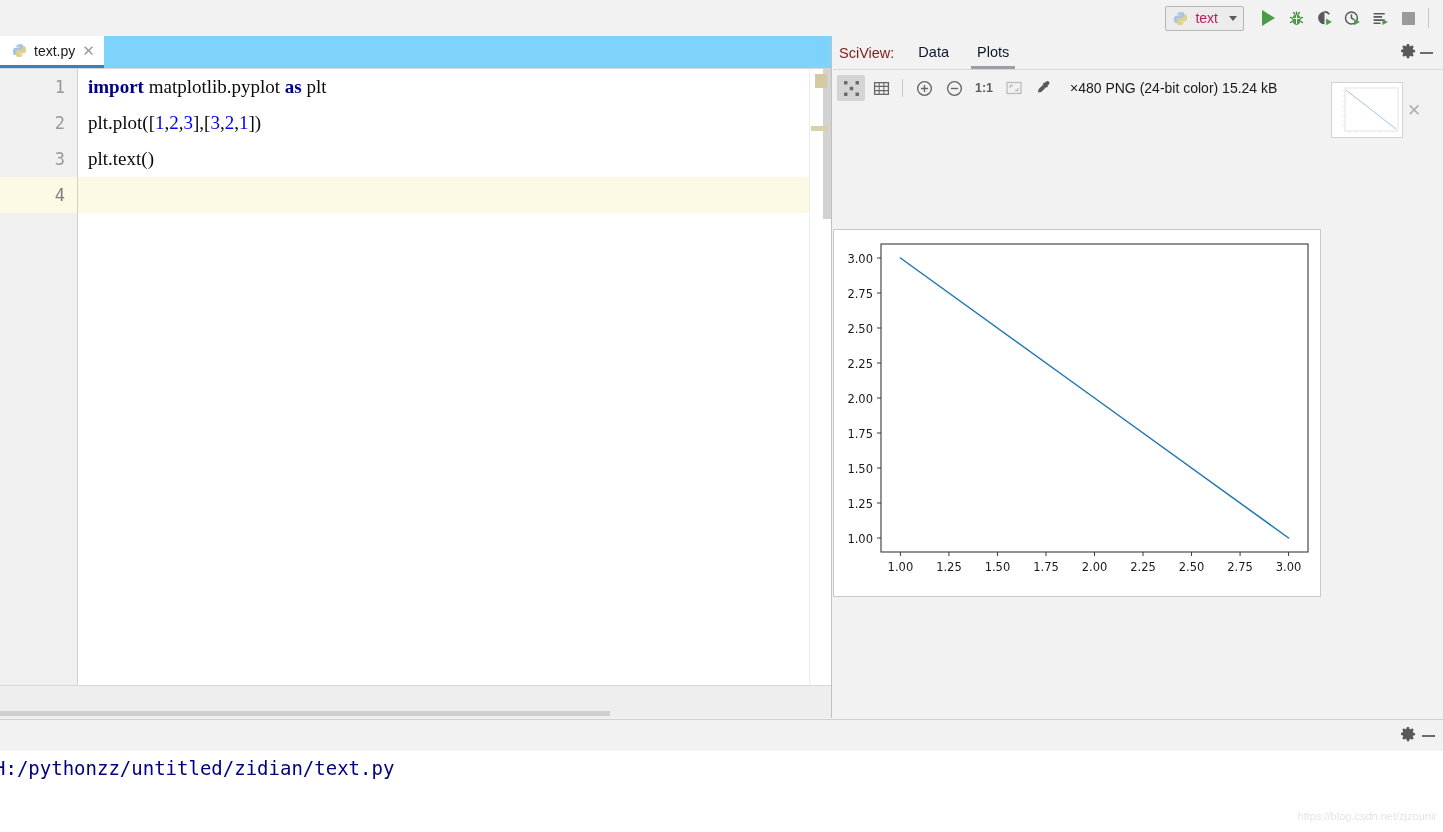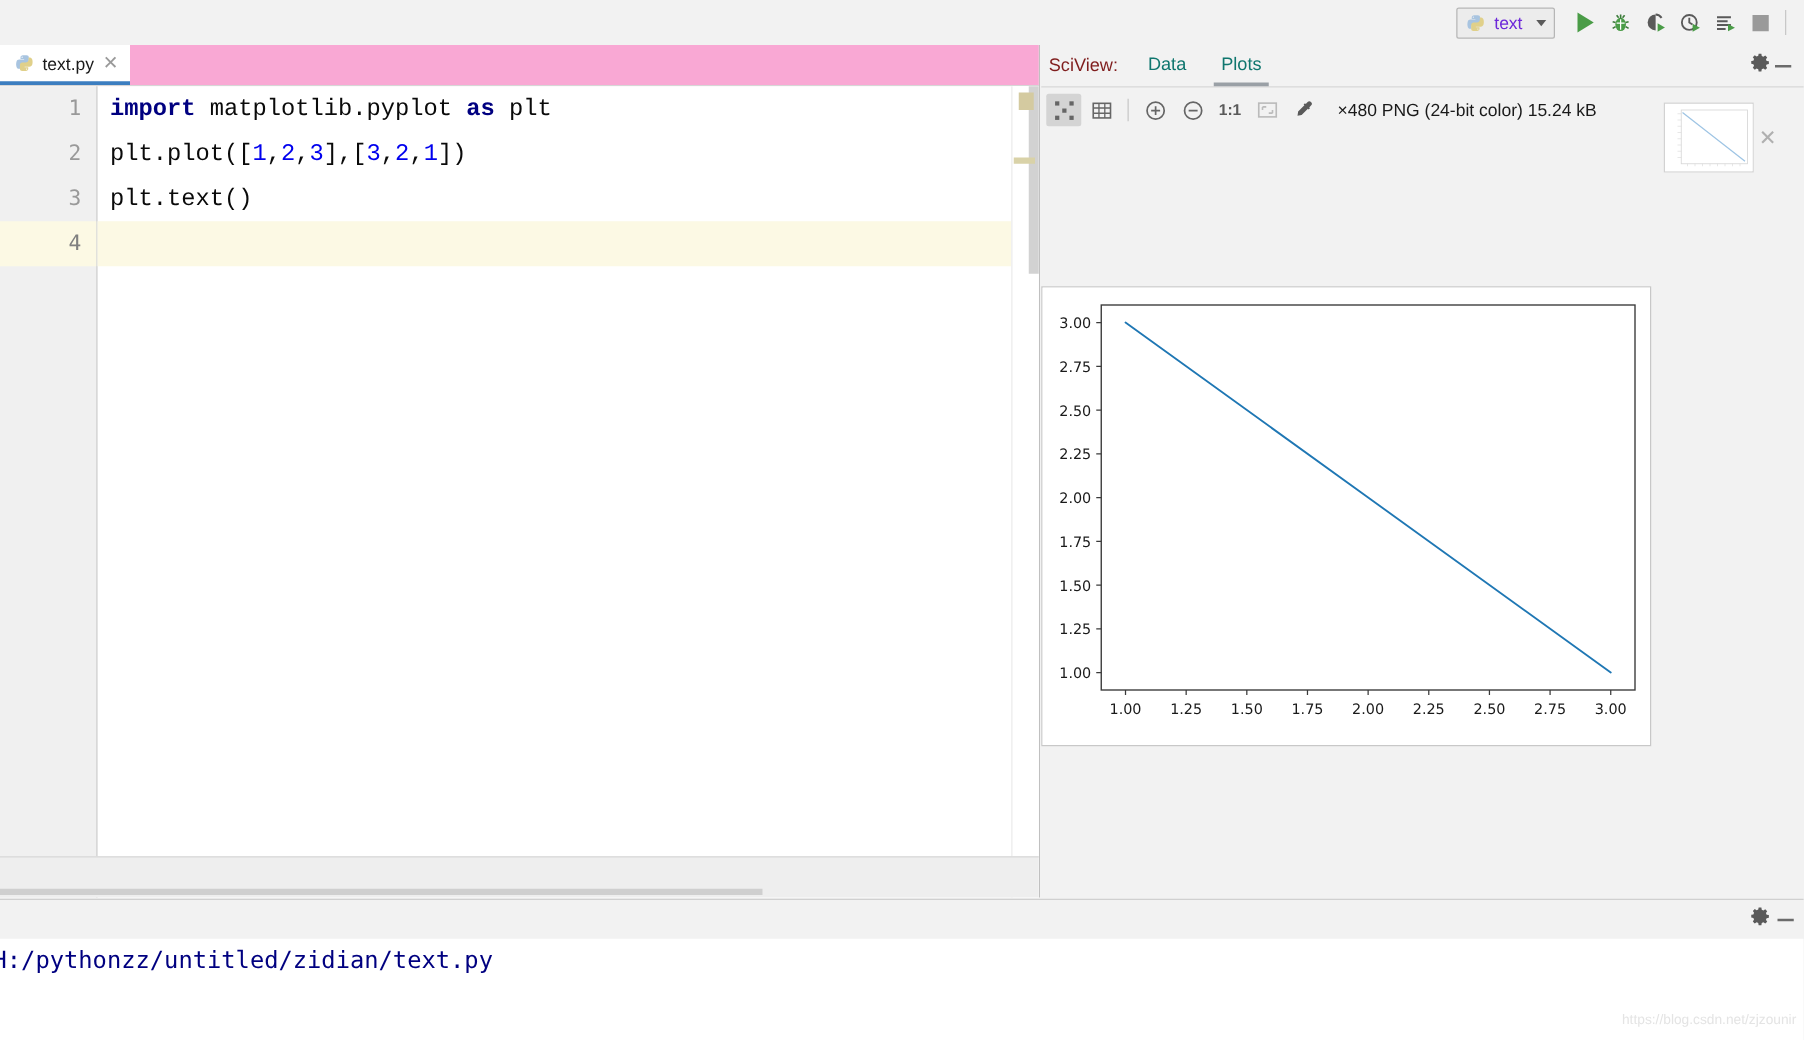--- a/index.html
+++ b/index.html
@@ -17,41 +17,41 @@
     background: #f2f2f2;
     display: flex; align-items: center; justify-content: flex-end;
     padding-right: 8px;
   }
   .run-config {
     display: flex; align-items: center; gap: 7px;
     height: 25px; padding: 0 6px 0 7px;
     border: 1px solid #b6b6b6; background: #ececec; border-radius: 2px;
     margin-right: 10px;
   }
-  .run-config-name { font-size: 14px; color: #6d28d9; text-align: center; }
+  .run-config-name { font-size: 14px; color: #be185d; text-align: center; }
   .chev { width: 0; height: 0; border-left: 4px solid transparent;
           border-right: 4px solid transparent; border-top: 5px solid #5a5a5a; margin-left: 4px;}
   .tb-icon {
     width: 28px; height: 28px; display: flex; align-items: center;
     justify-content: center; position: relative;
   }
   .tri-run {
     width: 0; height: 0; border-left: 13px solid #4a9c47;
     border-top: 8px solid transparent; border-bottom: 8px solid transparent;
   }
   .stop-sq { width: 13px; height: 13px; background: #9a9a9a; }
   .tb-sep { width: 1px; height: 20px; background: #c8c8c8; margin: 0 6px; }
 
   
   .editor-panel {
     position: absolute; left: 0; top: 36px; width: 832px; height: 682px;
     background: #ffffff; border-right: 1px solid #c0c0c0;
   }
   .tab-bar {
-    height: 33px; background: #f9a8d4; display: flex; align-items: flex-end;
+    height: 33px; background: #7dd3fc; display: flex; align-items: flex-end;
     border-bottom: 1px solid #d6d6d6; position: relative;
   }
   .tab {
     display: flex; align-items: center; gap: 7px; height: 32px;
     padding: 0 9px 0 12px; background: #ffffff;
     border-bottom: 3px solid #3c7ec0; font-size: 14px; color: #1a1a1a;
   }
   .py-icon { width: 15px; height: 15px; position: relative; display: inline-block; }
   .tab-close { color: #9a9a9a; font-size: 15px; line-height: 1; }
 
@@ -61,21 +61,21 @@
     background: #f0f0f0; border-right: 1px solid #d0d0d0;
   }
   .gline {
     height: 36px; line-height: 36px; text-align: right; padding-right: 12px;
     font-family: "DejaVu Sans Mono", monospace; font-size: 17px; color: #999999;
   }
   .gline.cur { background: #fcf9e4; color: #808080; }
   .code-area { position: absolute; left: 78px; top: 0; right: 22px; height: 100%; }
   .cline {
     height: 36px; line-height: 36px; padding-left: 10px;
-    font-family: Liberation Mono, monospace; font-size: 19px; color: #0a0a0a;
+    font-family: Liberation Serif, serif; font-size: 19px; color: #0a0a0a;
     white-space: pre;
   }
   .cline.cur { background: #fcf9e4; }
   .kw { color: #000080; font-weight: bold; }
   .num { color: #0000ee; }
 
   .ed-scroll {
     position: absolute; right: 0; top: 0; width: 22px; height: 100%;
     background: #ffffff; border-left: 1px solid #ececec;
   }
@@ -92,21 +92,21 @@
   .sciview {
     position: absolute; left: 833px; top: 36px; width: 610px; height: 682px;
     background: #f2f2f2;
   }
   .sv-header {
     height: 34px; display: flex; align-items: center; position: relative;
     border-bottom: 1px solid #d8d8d8; background: #f2f2f2;
   }
   .sv-title { font-size: 14.5px; color: #7f1d1d; padding: 0 10px 0 6px; }
   .sv-tab {
-    font-size: 14.5px; color: #0f766e; padding: 0 14px; height: 33px;
+    font-size: 14.5px; color: #0f172a; padding: 0 14px; height: 33px;
     line-height: 33px; position: relative;
   }
   .sv-tab.active::after {
     content: ""; position: absolute; left: 8px; right: 8px; bottom: 0;
     height: 3px; background: #9aa0a6;
   }
   .sv-hdr-right { margin-left: auto; display: flex; align-items: center; gap: 4px; padding-right: 10px; }
 
   .sv-toolbar { height: 36px; display: flex; align-items: center; padding-left: 4px; gap: 2px; }
   .sv-tb-btn {

